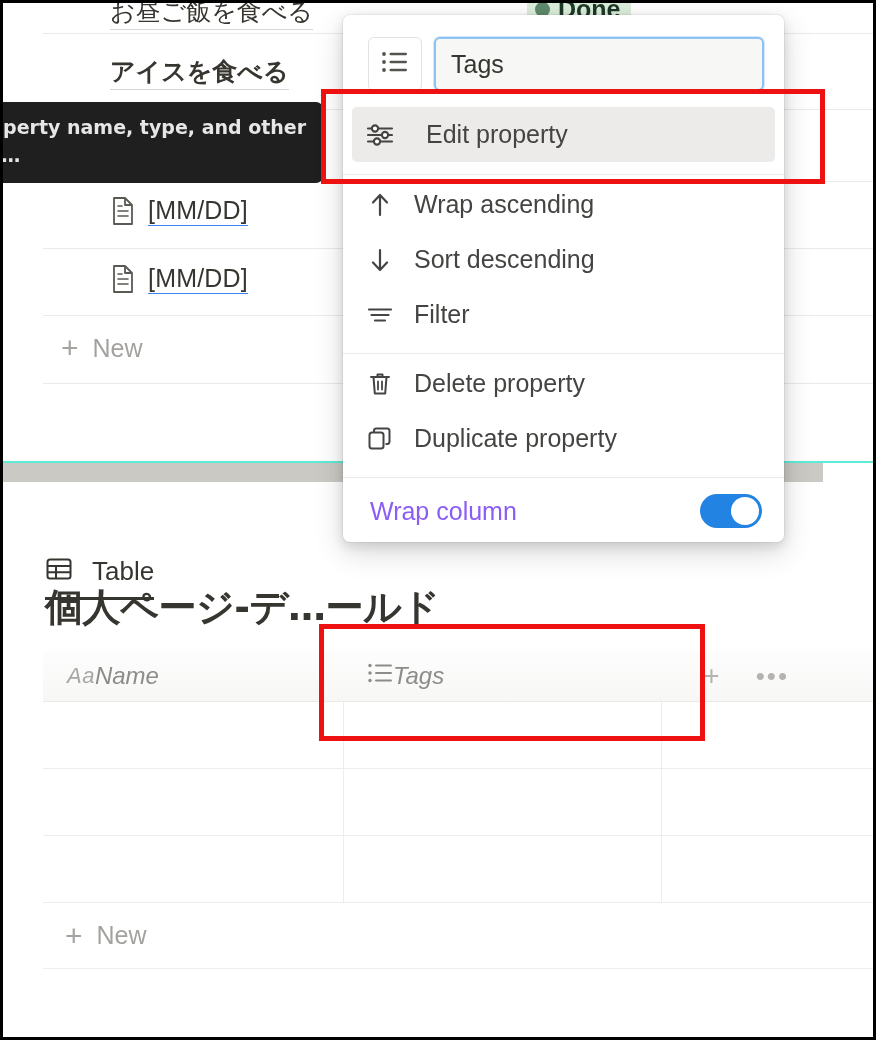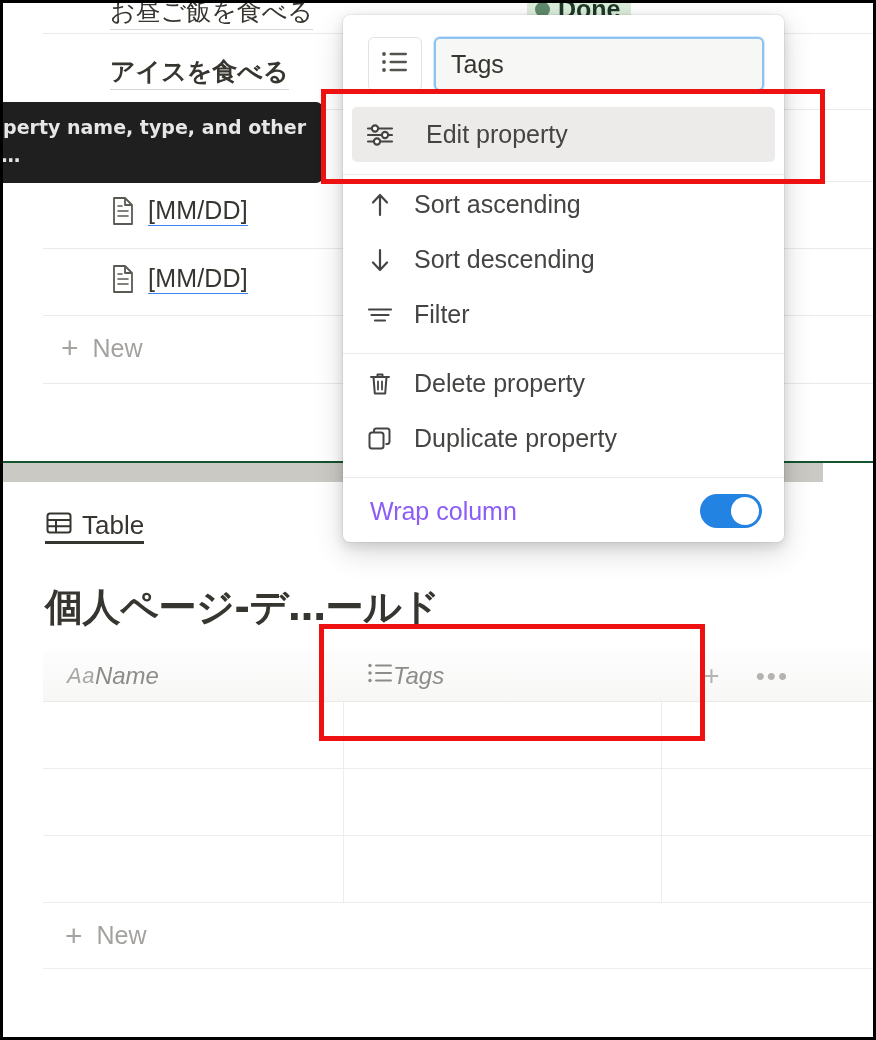--- a/index.html
+++ b/index.html
@@ -11,21 +11,21 @@
   }
   #root {
     position: relative;
     width: 876px; height: 1040px;
     background: #ffffff;
     border: 3px solid #000000;
     overflow: hidden;
   }
 
   
-  .bg-layer { position: absolute; inset: 0; background: #14532d; }
+  .bg-layer { position: absolute; inset: 0; background: #5eead4; }
 
   
   .upper-db { position: absolute; left: 0; top: 0; width: 876px; height: 458px; background: #fff; }
 
   .row-line {
     position: absolute; left: 40px; right: 0; height: 1px; background: #eceae7;
   }
 
   .jp-row {
     position: absolute;
@@ -64,22 +64,24 @@
   .divider-band::after {
     content:""; position:absolute; left: 820px; top: 0; width: 56px; height: 19px;
     background: #fff;
   }
 
   
   .lower-db { position: absolute; left: 0; top: 479px; width: 876px; height: 558px; background: #fff; }
 
   .view-tabs { position: absolute; left: 42px; top: 27px; display: flex; align-items: center; }
   .view-tab {
-    display: flex; align-items: center; gap: 9px;
+    display: flex; align-items: center; gap: 19px;
+    padding-bottom: 10px;
     border-bottom: 3px solid #37352f;
+    margin-top: 46px;
   }
   .view-tab .tab-label { font-size: 26px; color: #37352f; font-weight: 500; }
 
   .db-title {
     position: absolute; left: 42px; top: 100px;
     font-size: 38px; font-weight: 700; color: #37352f;
     font-family: "DejaVu Sans", "Liberation Sans", sans-serif;
     white-space: nowrap; letter-spacing: -.5px;
   }
 
@@ -328,21 +330,21 @@
 
     <div class="menu-sep"></div>
 
     <div class="menu-sec">
       <div class="menu-item">
         <span class="mi-icon">
           <svg width="24" height="26" viewBox="0 0 24 26">
               <path d="M12 23V3M12 3 5 10.5M12 3l7 7.5" stroke="#454442" stroke-width="2.2" fill="none" stroke-linecap="round" stroke-linejoin="round"></path>
             </svg>
         </span>
-        <span>Sort ascending</span>
+        <span>Wrap ascending</span>
       </div>
       <div class="menu-item">
         <span class="mi-icon">
           <svg width="24" height="26" viewBox="0 0 24 26">
               <path d="M12 3v20M12 23l-7-7.5M12 23l7-7.5" stroke="#454442" stroke-width="2.2" fill="none" stroke-linecap="round" stroke-linejoin="round"></path>
             </svg>
         </span>
         <span>Sort descending</span>
       </div>
       <div class="menu-item">

